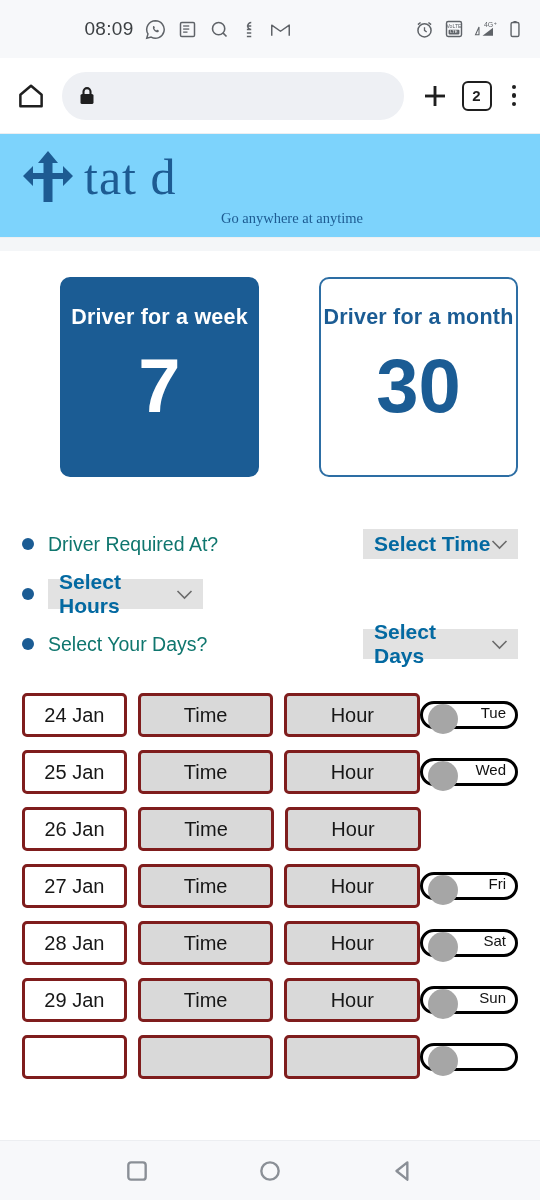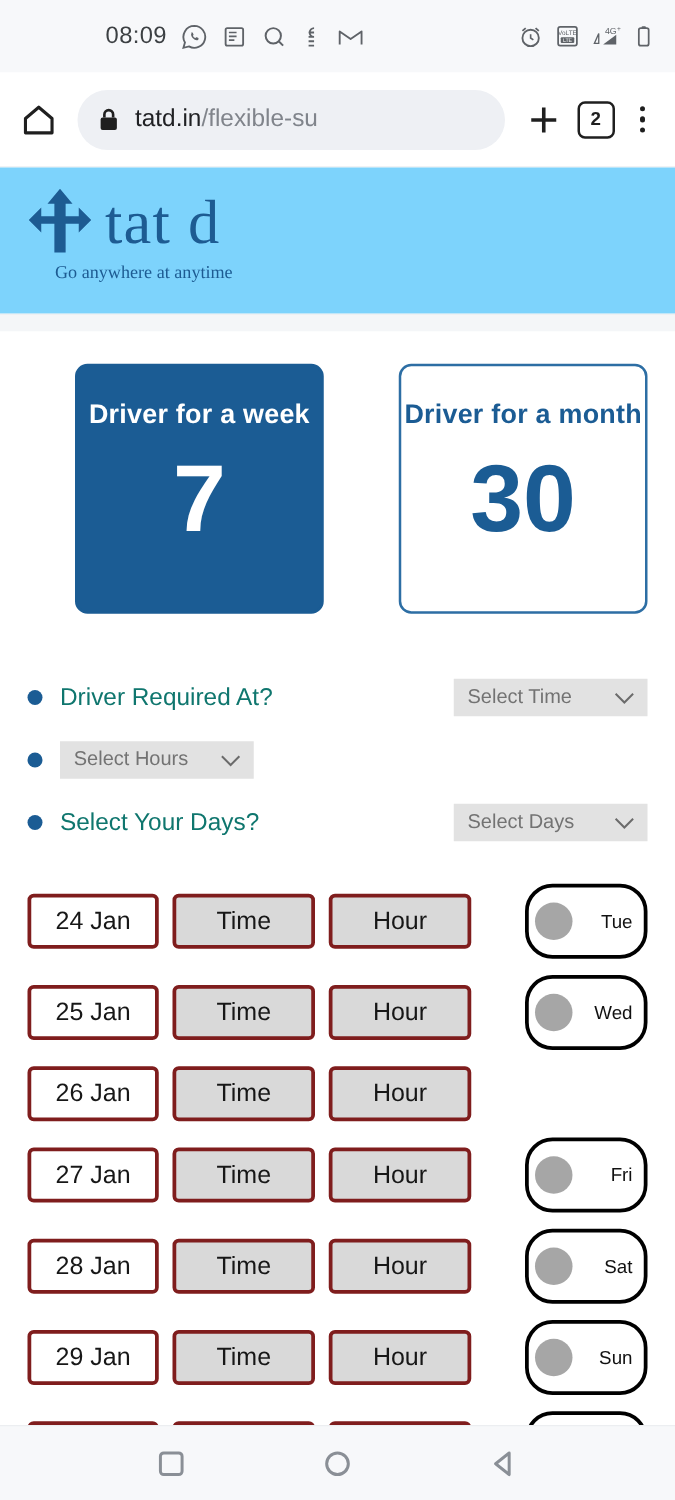--- a/index.html
+++ b/index.html
@@ -48,21 +48,21 @@
   
   .sitehead{ background:#7dd3fc; padding:14px 0 10px 22px; }
   .logorow{ display:flex; align-items:center; gap:10px; }
   .brandname{
     font-family:"Liberation Serif", serif;
     font-size:50px; color:#1d5b92; line-height:1;
     letter-spacing:1px;
   }
   .tagline{
     font-family:"Liberation Serif", serif;
-    font-size:14.5px; color:#1d5b92; margin:4px 0 14px 22px;
+    font-size:14.5px; color:#1d5b92; margin:4px 0 0 22px;text-align:center;
   }
   .headband{ height:14px; background:#f4f6f8; border-top:1px solid #eef0f2;}
 
   
   .cards{ display:flex; gap:22px; padding:26px 22px 0 22px;}
   .card{
     flex:1; height:200px; border-radius:10px;
     display:flex; flex-direction:column; align-items:center;
     justify-content:flex-start; padding-top:26px;margin-left:38px;
   }
@@ -79,38 +79,38 @@
   .questions{ padding:42px 22px 0 22px; }
   .qrow{ display:flex; align-items:center; height:50px; }
   .bullet{ width:12px;height:12px;border-radius:50%;background:#1b5c94;
            margin-right:14px; flex:none;}
   .qlabel{ font-size:19.5px; color:#0f766e; flex:1; }
   .qselect{
     width:155px; height:30px; background:#e2e2e2;
     display:flex; align-items:center; justify-content:space-between;
     padding:0 10px 0 11px;
   }
-  .qselect span{ font-size:16px; font-weight:normal; color:#737373; }
+  .qselect span{ font-size:21px; font-weight:bold; color:#0369a1; }
   .chev{ flex:none; }
 
   
   .daterows{ padding:24px 22px 0 22px; }
   .drow{ display:flex; align-items:center; margin-bottom:13px; }
   .dbox{
     height:44px; border:3px solid #7f1d1d; border-radius:5px;
     display:flex; align-items:center; justify-content:center;
     font-size:20px; color:#171717; background:#fff;
   }
   .dbox.date{ width:105px; }
-  .dbox.slot{ width:114px; background:#d9d9d9; margin-left:11px; }
+  .dbox.slot{ width:136px; background:#d9d9d9; margin-left:11px; }
   .toggle{
     margin-left:auto;
-    width:98px; height:60px; border:3.5px solid #000;
+    width:98px; height:28px; border:3.5px solid #000;
     border-radius:22px; background:#fff;
-    display:flex; align-items:center; padding:0 9px 0 5px;
+    display:flex; align-items:flex-start; padding:0 9px 0 5px;
   }
   .knob{ width:30px;height:30px;border-radius:50%;background:#a6a6a6;flex:none;}
   .tglabel{ flex:1; text-align:right; font-size:15px; color:#111; }
 
   
   .navbar{
     position:absolute; left:0; bottom:0; width:540px; height:60px;
     background:#f7f8fa; display:flex; align-items:center;
     justify-content:space-around; padding:0 70px;
     border-top:1px solid #eceef1;
@@ -171,21 +171,20 @@
 <div class="browserbar">
   <svg width="30" height="30" viewBox="0 0 24 24">
     <path d="M3.5 11 12 3.8 20.5 11v9.2h-17z" fill="none" stroke="#1f1f1f" stroke-width="2" stroke-linejoin="round"></path>
   </svg>
 
   <div class="omnibox">
     <svg width="18" height="20" viewBox="0 0 18 20">
       <rect x="2.5" y="8" width="13" height="10" rx="1.6" fill="#1f1f1f"></rect>
       <path d="M5.5 8V5.6a3.5 3.5 0 0 1 7 0V8" fill="none" stroke="#1f1f1f" stroke-width="2.1"></path>
     </svg>
-    <div class="omni-url"><span>tatd.in</span><span class="dim">/flexible-su</span></div>
   </div>
 
   <svg width="30" height="30" viewBox="0 0 24 24">
     <line x1="12" y1="4" x2="12" y2="20" stroke="#1f1f1f" stroke-width="2.3"></line>
     <line x1="4" y1="12" x2="20" y2="12" stroke="#1f1f1f" stroke-width="2.3"></line>
   </svg>
 
   <div class="tabcount">
     <span>2</span>
   </div>

